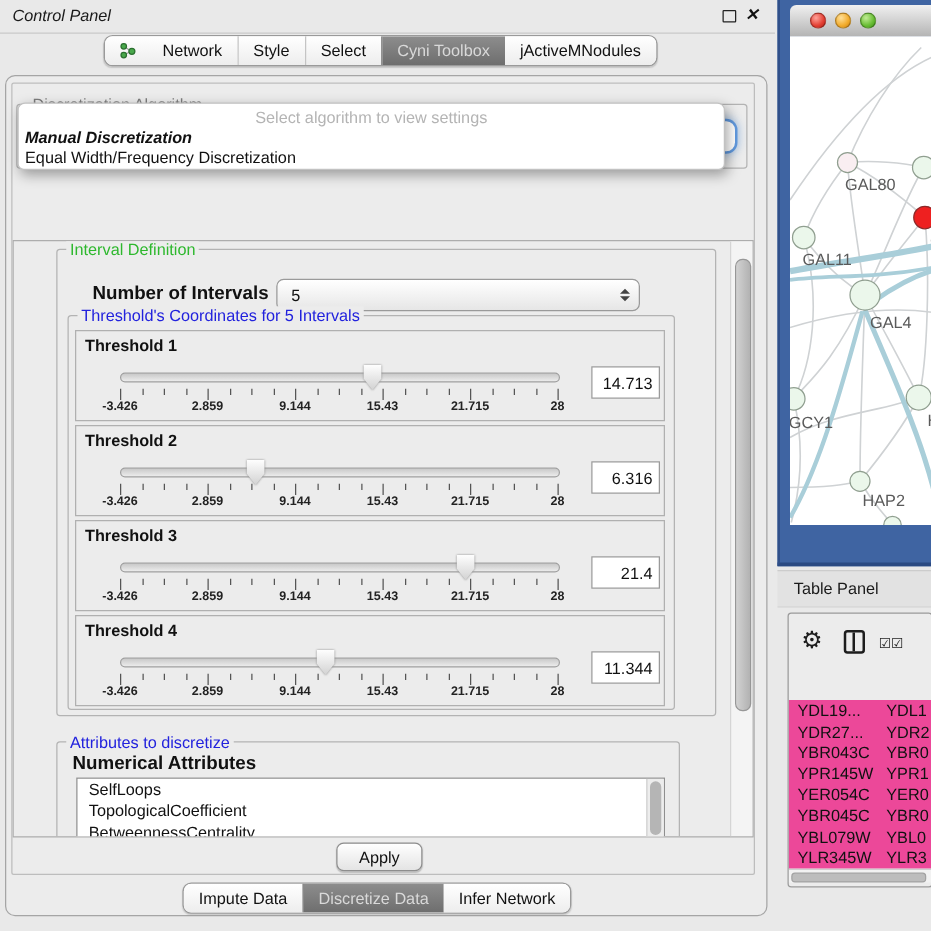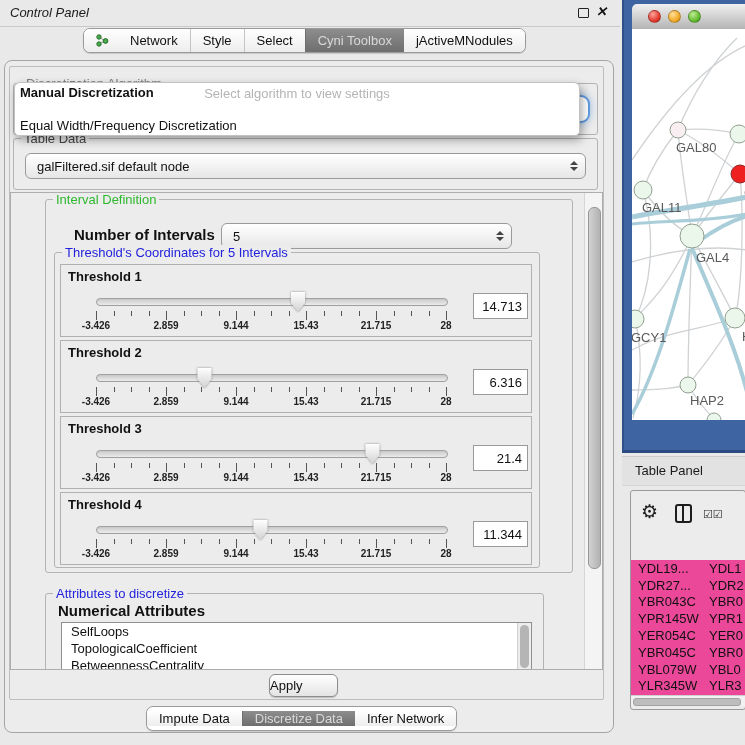--- a/index.html
+++ b/index.html
@@ -15,21 +15,21 @@
 
   
   .pillbar{display:flex;border:1px solid #9a9a9a;border-radius:7px;overflow:hidden;height:23px;
            background:#fff;box-shadow:0 1px 1px rgba(0,0,0,.15);}
   .seg{display:flex;align-items:center;justify-content:center;font-size:13px;padding:0 12px;
        background:linear-gradient(#ffffff,#ededed);color:#111;border-left:1px solid #c4c4c4;white-space:nowrap;}
   .seg:first-child{border-left:none;gap:16px;}
   .seg.dark{background:linear-gradient(#8d8d8d,#6e6e6e);color:#d9d9d9;border-left:1px solid #6e6e6e;}
   .seg.dark + .seg{border-left:none;}
   .toptabs{left:83px;top:28px;}
-  .bottomtabs{left:146px;top:706px;align-items:center;}
+  .bottomtabs{left:146px;top:706px;}
 
   
   .outer-panel{left:4px;top:60px;width:608px;height:671px;border:1px solid #a5a5a5;border-radius:8px;background:#ececec;}
   .inner-panel{left:9px;top:66px;width:593px;height:632px;border:1px solid #bdbdbd;border-radius:2px;background:#ececec;}
 
   .group{position:absolute;border:1px solid #b3b3b3;border-radius:3px;}
   .group-title{position:absolute;top:-8px;left:7px;background:#ececec;padding:0 3px;font-size:13px;}
   .gt-green{color:#2eb82e;}
   .gt-blue{color:#2222dd;}
   .gt-gray{color:#444;}
@@ -78,21 +78,21 @@
   .t-value{position:absolute;left:412px;top:28px;width:55px;height:26px;background:#fff;border:1px solid #9a9a9a;
            font-size:13px;text-align:right;line-height:26px;padding-right:5px;box-sizing:border-box;}
 
   
   .attr-list{position:absolute;left:15px;top:28px;width:469px;height:47px;background:#fff;border:1px solid #8f8f8f;overflow:hidden;}
   .attr-item{font-size:13px;padding:1px 0 1px 9px;white-space:nowrap;}
   .attr-scroll{position:absolute;right:0;top:0;width:13px;height:100%;background:#ededed;border-left:1px solid #d0d0d0;}
   .attr-thumb{position:absolute;left:2px;top:2px;width:9px;height:43px;border-radius:5px;background:#b5b5b5;}
 
   .apply-btn{left:269px;top:674px;width:67px;height:21px;border:1px solid #8d8d8d;border-radius:6px;
-             background:linear-gradient(#ffffff,#e4e4e4);font-size:13px;text-align:left;line-height:21px;
+             background:linear-gradient(#ffffff,#e4e4e4);font-size:13px;text-align:center;line-height:21px;
              box-shadow:0 1px 1px rgba(0,0,0,.2);}
 
   
   .net-frame{left:622px;top:0;width:123px;height:450px;background:#3f64a2;border-left:2px solid #30508a;
              border-bottom:3px solid #2b4a82;}
   .net-titlebar{position:absolute;left:8px;top:4px;width:115px;height:25px;border-radius:5px 0 0 0;
                 background:linear-gradient(#f0f0f0,#b4b4b4);border-bottom:1px solid #8a8a8a;}
   .light{position:absolute;top:6px;width:13px;height:13px;border-radius:50%;border:1px solid rgba(0,0,0,.25);box-sizing:border-box;}
   .l-red{left:16px;background:radial-gradient(circle at 35% 30%,#ffa49b,#e33e32 60%,#a92318);}
   .l-yellow{left:36px;background:radial-gradient(circle at 35% 30%,#ffe09a,#f2ab2b 60%,#c77f12);}
@@ -160,34 +160,24 @@
 
   <div class="abs outer-panel"></div>
   <div class="abs inner-panel"></div>
 
   <div class="group" style="left:13px;top:83px;width:583px;height:50px;"></div>
   <div class="abs ghost-title">Discretization Algorithm</div>
   <div class="abs combo-remnant"></div>
 
   <div class="abs popup">
     <div class="prompt">Select algorithm to view settings</div>
-    <div class="p-item bold" style="top:2px;">Manual Discretization</div>
+    <div class="p-item bold" style="top:19px;font-style:italic;">Manual Discretization</div>
     <div class="p-item" style="top:35px;">Equal Width/Frequency Discretization</div>
   </div>
 
-  <div class="group" style="left:13px;top:138px;width:583px;height:50px;z-index:1;">
-    <span class="group-title gt-gray">Table Data</span>
-    <div class="combo" style="left:11px;top:14px;width:559px;">
-      <span class="cval">galFiltered.sif default node</span>
-      <span class="spinner">
-          <i class="up"></i>
-          <i class="dn"></i>
-        </span>
-    </div>
-  </div>
 
   <div class="abs settings">
 
     <div class="group" style="left:34px;top:6px;width:526px;height:372px;">
       <span class="group-title gt-green">Interval Definition</span>
 
       <span class="lbl-bold" style="position:absolute;left:28px;top:26px;">Number of Intervals</span>
       <div class="combo" style="left:175px;top:23px;width:289px;">
         <span class="cval">5</span>
         <span class="spinner">

